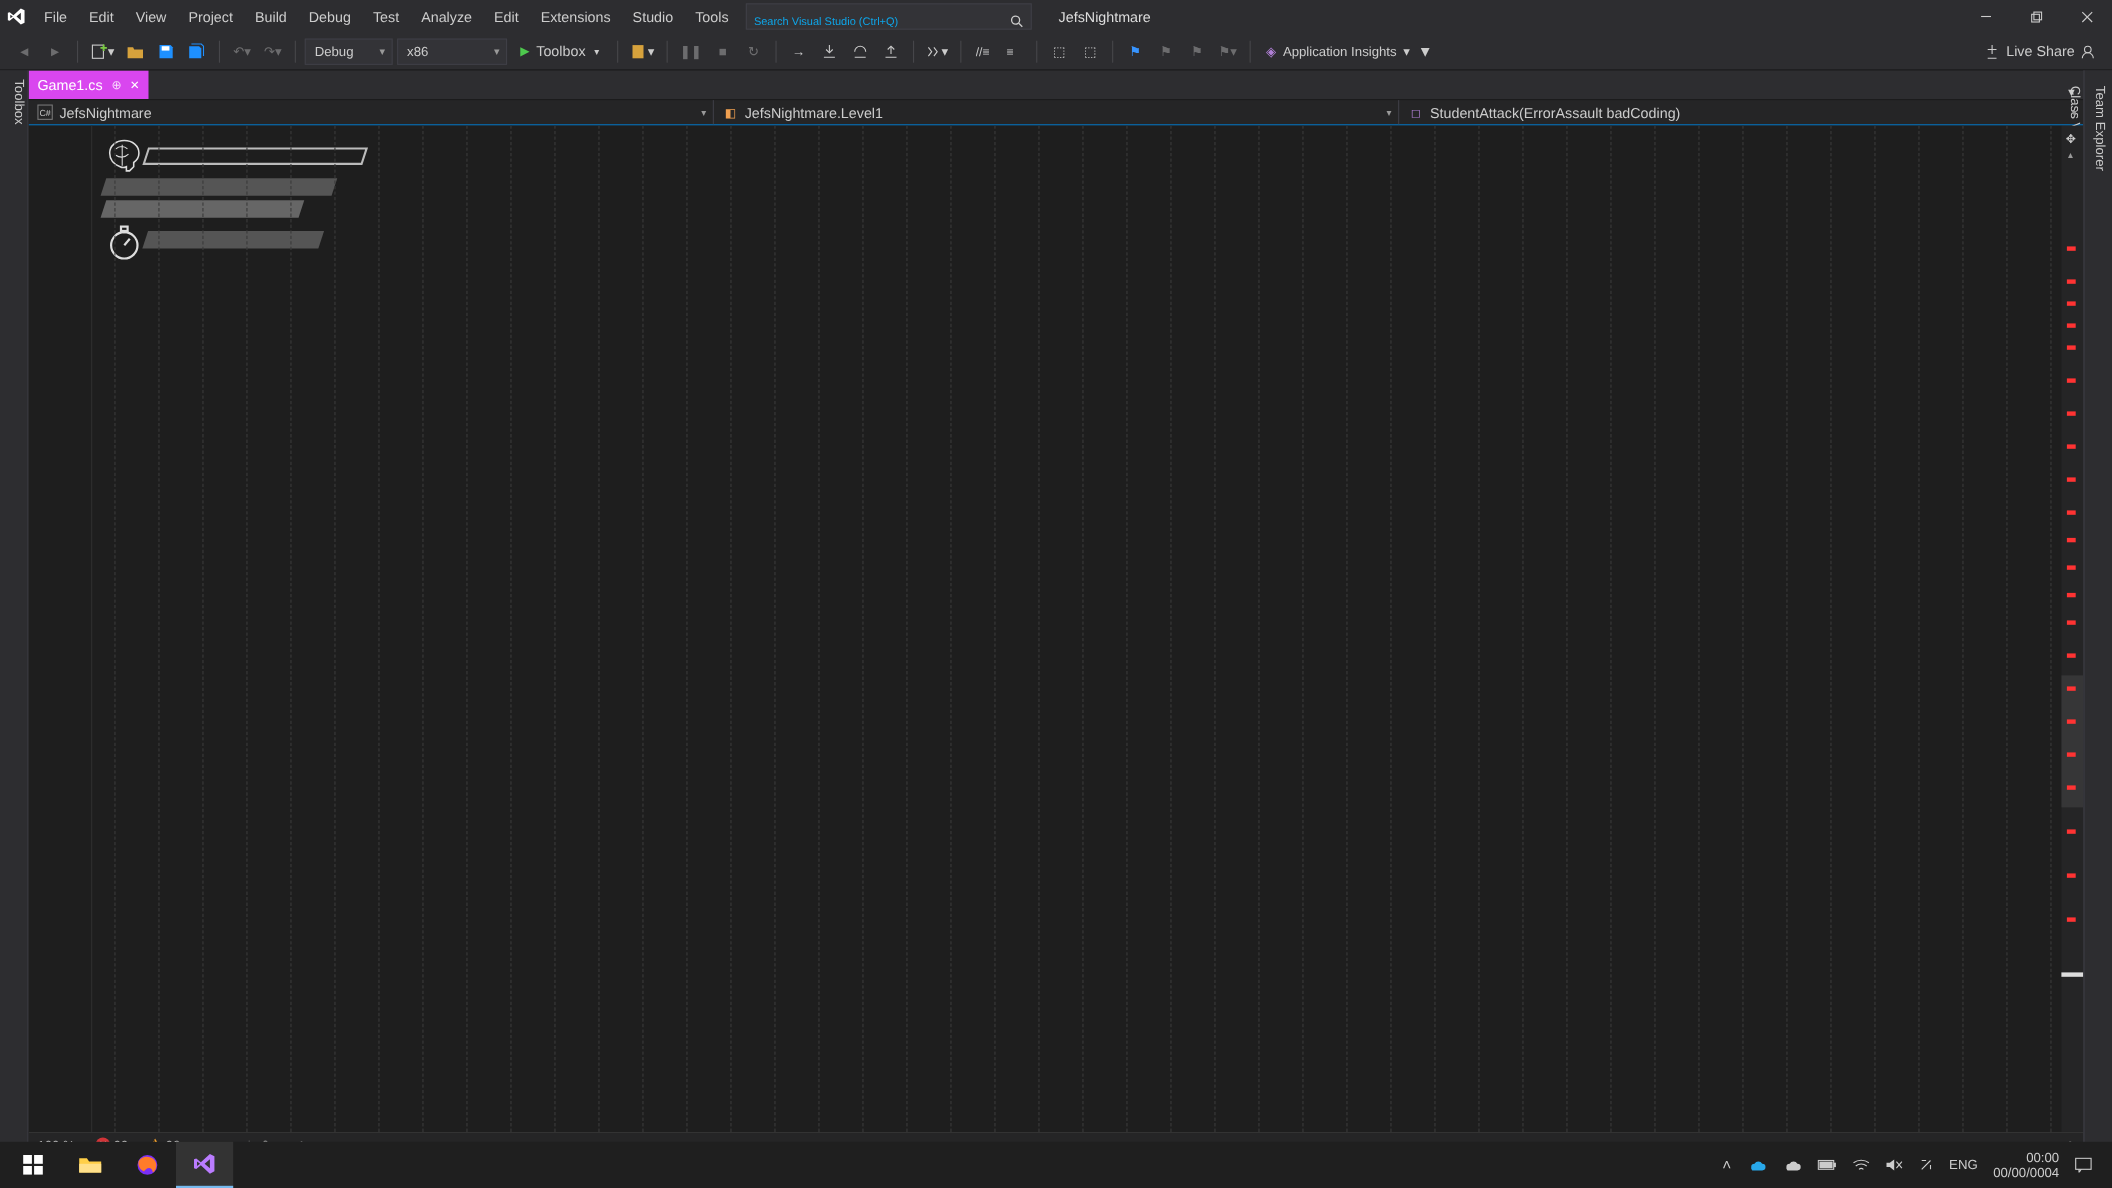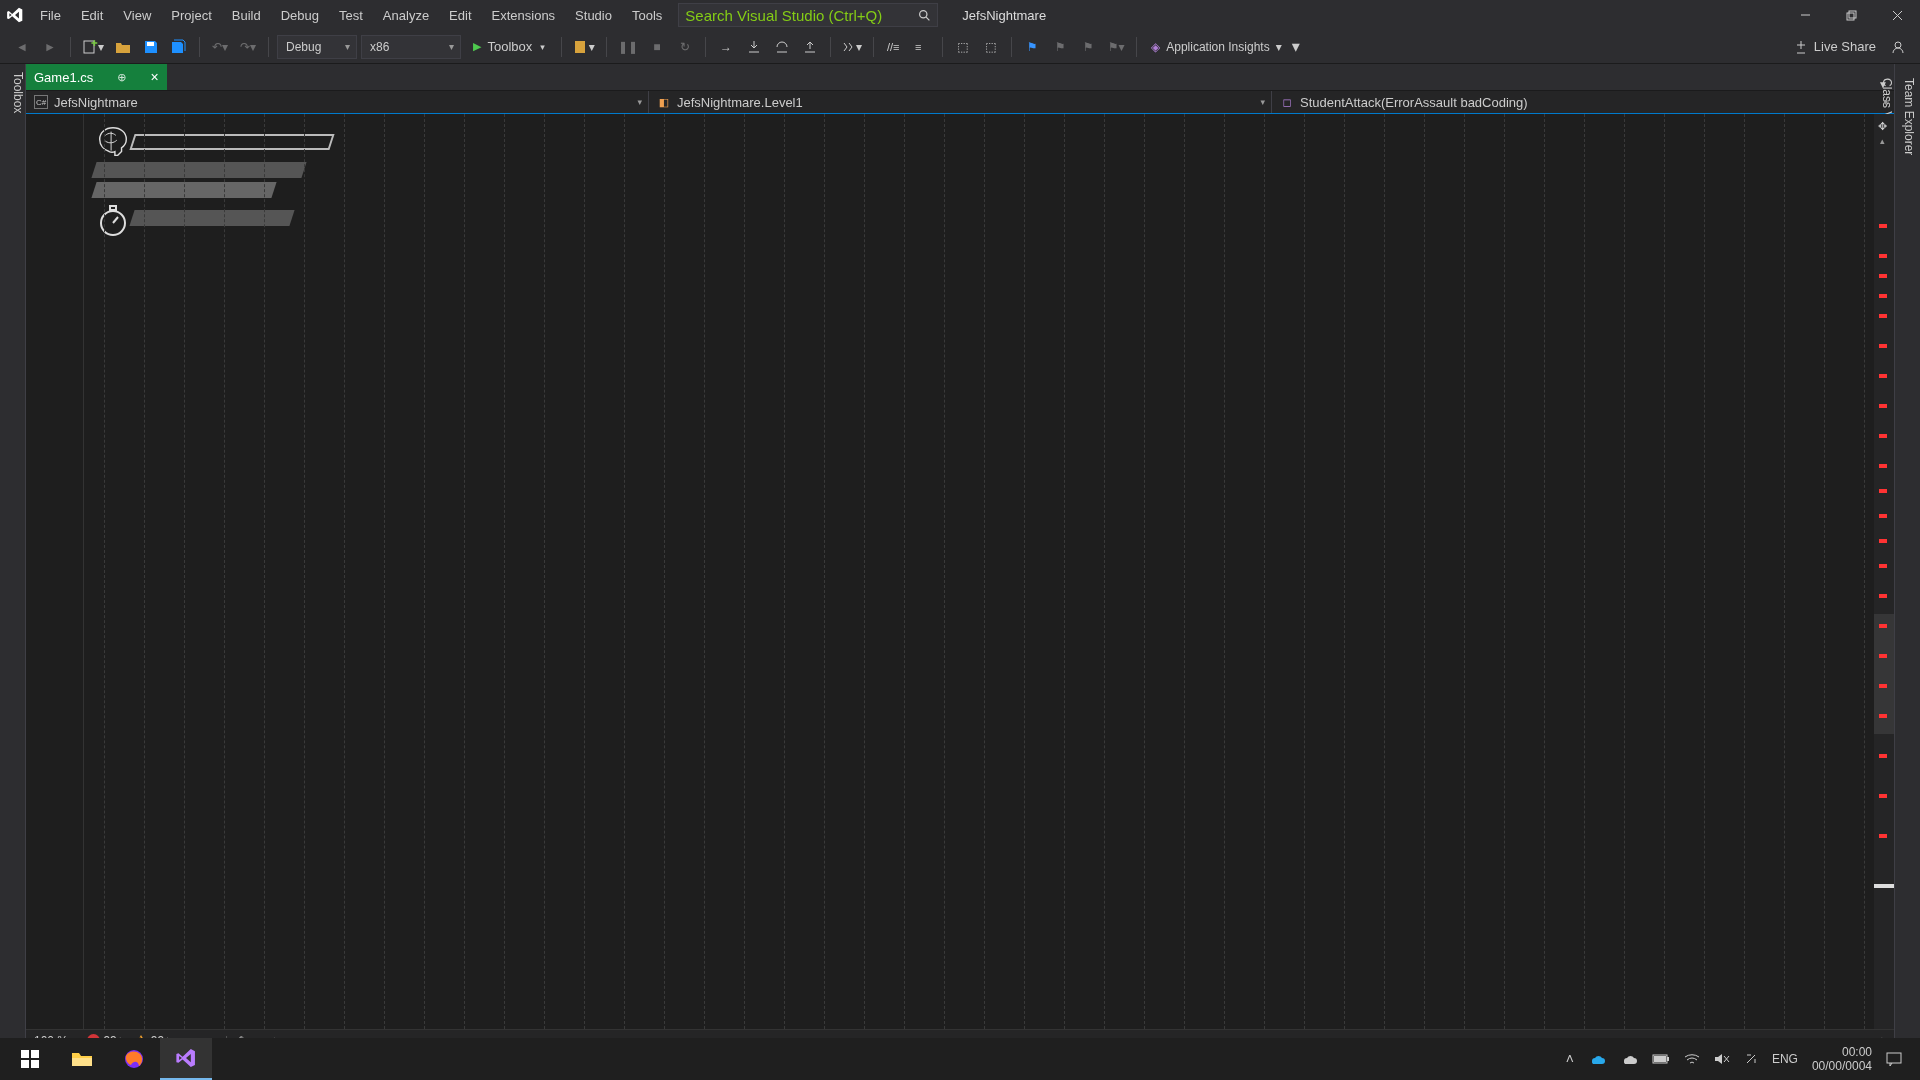--- a/index.html
+++ b/index.html
@@ -2,51 +2,51 @@
 <html><head>
 <meta charset="utf-8">
 <style>
   * { margin:0; padding:0; box-sizing:border-box; font-family:"Segoe UI",sans-serif; user-select:none; }
   body { width:1920px; height:1080px; background:#2d2d30; color:#ccc; overflow:hidden; position:relative; }
 
   
   .titlebar { height:30px; background:#2d2d30; display:flex; align-items:center; font-size:13px; }
   .vs-logo { width:30px; height:30px; display:flex; align-items:center; justify-content:center; }
   .menu-item { padding:0 10px; height:30px; display:flex; align-items:center; cursor:default; }
-  .titlebar-search { margin-left:6px; width:260px; height:24px; background:#333337; border:1px solid #3f3f46; display:flex; align-items:center; padding:0 6px; color:#84cc16; font-size:15px; gap:6px; }
+  .titlebar-search { margin-left:6px; width:260px; height:24px; background:#333337; border:1px solid #3f3f46; display:flex; align-items:flex-end; padding:0 6px; color:#0ea5e9; font-size:10px; gap:6px; }
   .titlebar-search span.txt { flex:1; }
   .solution-name { margin-left:24px; color:#ddd; font-size:13px; }
   .win-controls { margin-left:auto; display:flex; }
   .win-btn { width:46px; height:30px; display:flex; align-items:center; justify-content:center; color:#ccc; }
 
   
   .toolbar { height:34px; background:#2d2d30; border-bottom:1px solid #1b1b1c; display:flex; align-items:center; padding:0 10px; gap:4px; }
   .tbtn { min-width:24px; height:24px; display:flex; align-items:center; justify-content:center; color:#ccc; font-size:12px; padding:0 3px; border-radius:2px;}
   .tbtn.disabled { opacity:.4; }
   .tsep { width:1px; height:20px; background:#46464a; margin:0 4px; }
   .tdropdown { height:24px; background:#333337; border:1px solid #3f3f46; display:flex; align-items:center; padding:0 6px 0 8px; font-size:12px; color:#ccc; gap:8px; min-width:70px;}
   .tdropdown::after { content:"▾"; font-size:10px; color:#999; margin-left:auto;}
   .continue-btn { display:flex; align-items:center; gap:6px; height:24px; padding:0 8px; color:#ccc; font-size:13px; }
   .continue-btn::after { content:"▾"; font-size:9px; margin-left:2px;}
   .continue-btn .play { color:#4ec94e; font-size:11px; }
-  .toolbar-right { margin-left:auto; display:flex; align-items:center; gap:10px;}
+  .toolbar-right { margin-left:auto; display:flex; align-items:center; }
   .liveshare { display:flex; align-items:center; gap:6px; font-size:13px;}
 
   
   .dock { position:absolute; top:64px; left:0; right:0; bottom:29px; display:flex; }
   .side-tab { width:26px; background:#2d2d30; writing-mode:vertical-rl; text-orientation:mixed; font-size:12px; padding:8px 0; color:#ccc; border-right:1px solid #3f3f46;}
   .side-tab.right { writing-mode:vertical-rl; border-right:none; border-left:1px solid #3f3f46;}
   .side-stack { display:flex; flex-direction:column; }
   .side-stack .lbl { padding:6px 4px; }
 
   .editor-zone { flex:1; display:flex; flex-direction:column; background:#1e1e1e; overflow:hidden;}
 
   
   .tabstrip { height:26px; background:#2d2d30; display:flex; align-items:flex-end;}
-  .file-tab { height:26px; background:#15803d; color:#fff; display:flex; align-items:center; padding:0 8px; font-size:13px; gap:24px; }
+  .file-tab { height:26px; background:#d946ef; color:#fff; display:flex; align-items:center; padding:0 8px; font-size:13px; gap:8px; }
   .file-tab .pin { opacity:.8; font-size:11px;}
   .file-tab .x { font-size:14px; }
   .tabstrip-right { margin-left:auto; padding-right:6px; color:#ccc; font-size:10px;}
 
   
   .navrow { height:24px; background:#252526; border-top:1px solid #1b1b1c; border-bottom:1px solid #007acc; display:flex; align-items:center; font-size:13px; }
   .navcell { flex:1; display:flex; align-items:center; gap:6px; padding:0 8px; border-right:1px solid #3f3f46; height:100%; position:relative;}
   .navcell:last-child { border-right:none;}
   .navcell::after { content:"▾"; position:absolute; right:6px; font-size:9px; color:#999;}
   .navicon { width:14px; height:14px; display:inline-flex; align-items:center; justify-content:center; font-size:11px;}

